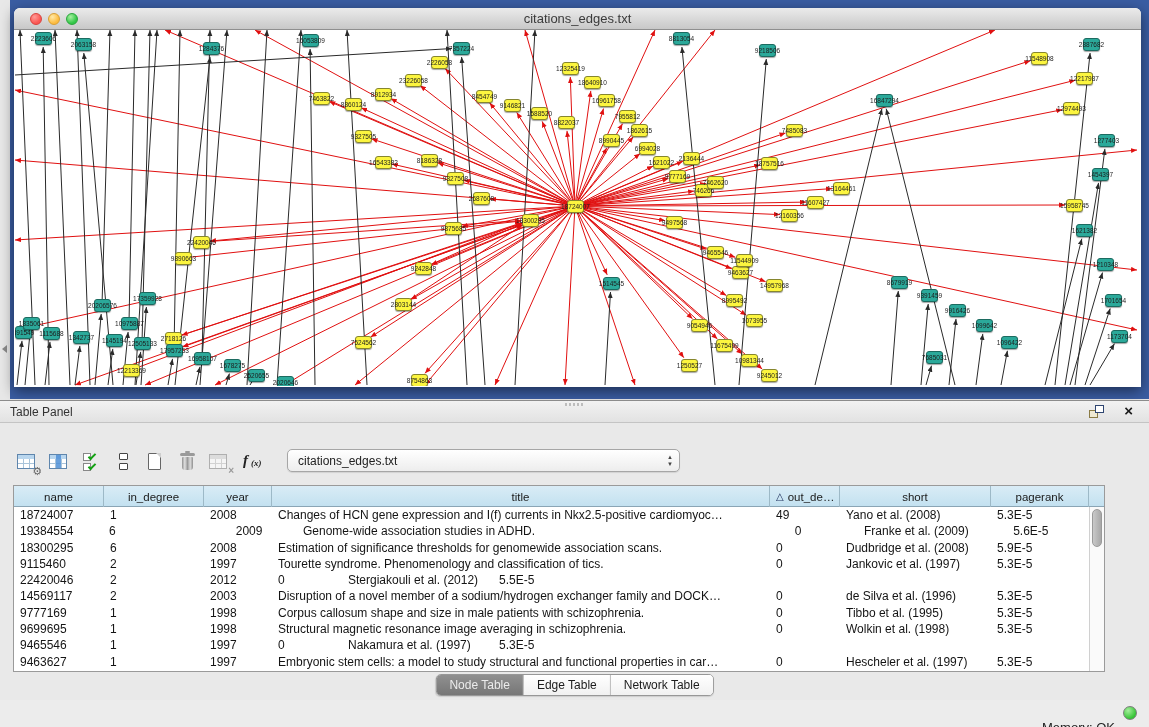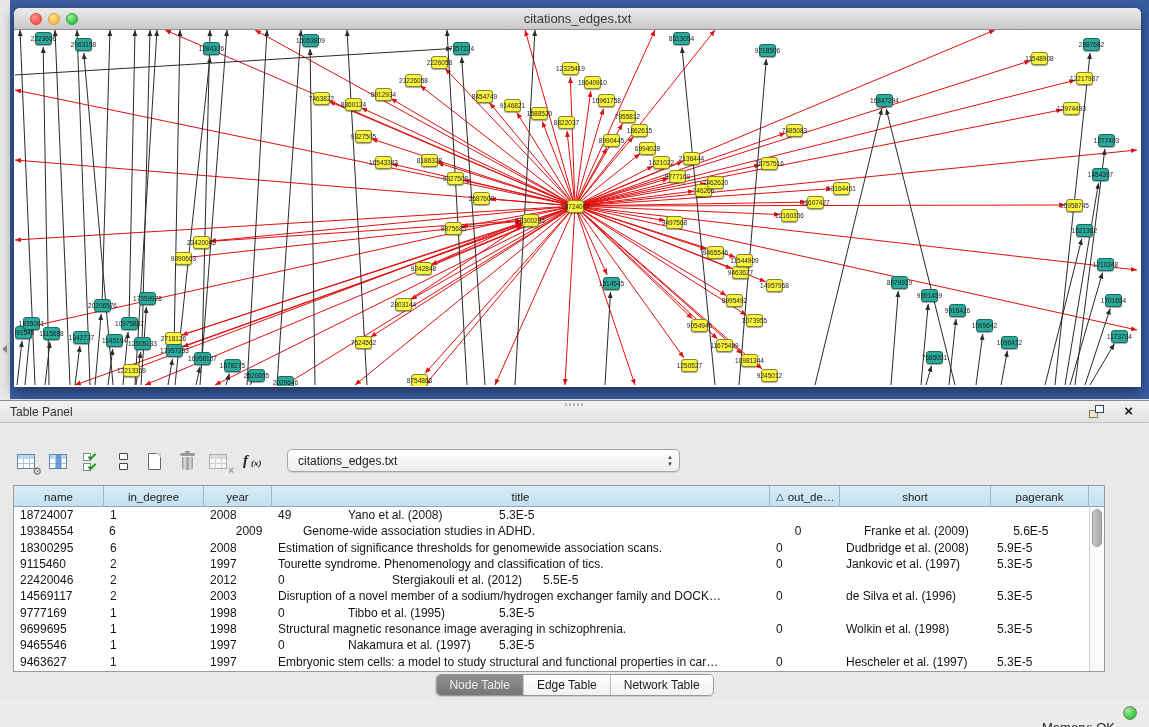--- a/index.html
+++ b/index.html
@@ -624,20 +624,21 @@
         </div>
         <div class="th" style="width: 98px;">
           <span>pagerank</span>
         </div>
       </div>
     <div id="tbody">
         <div class="tr">
           <div class="td" style="width: 90px;">18724007</div>
           <div class="td" style="width: 100px;">1</div>
           <div class="td" style="width: 68px;">2008</div>
+          <div class="td" style="width: 498px;">Changes of HCN gene expression and I(f) currents in Nkx2.5-positive cardiomyoc…</div>
           <div class="td" style="width: 70px;">49</div>
           <div class="td" style="width: 151px;">Yano et al. (2008)</div>
           <div class="td" style="width: 98px;">5.3E-5</div>
         </div>
         <div class="tr">
           <div class="td" style="width: 90px;">19384554</div>
           <div class="td" style="width: 100px;">6</div>
           <div class="td" style="width: 68px; margin-left: 28px;">2009</div>
           <div class="td" style="width: 498px;">Genome-wide association studies in ADHD.</div>
           <div class="td" style="width: 70px;">0</div>
@@ -660,36 +661,37 @@
           <div class="td" style="width: 498px;">Tourette syndrome. Phenomenology and classification of tics.</div>
           <div class="td" style="width: 70px;">0</div>
           <div class="td" style="width: 151px;">Jankovic et al. (1997)</div>
           <div class="td" style="width: 98px;">5.3E-5</div>
         </div>
         <div class="tr">
           <div class="td" style="width: 90px;">22420046</div>
           <div class="td" style="width: 100px;">2</div>
           <div class="td" style="width: 68px;">2012</div>
           <div class="td" style="width: 70px;">0</div>
-          <div class="td" style="width: 151px; margin-left: 44px;">Stergiakouli et al. (2012)</div>
+          <div class="td" style="width: 151px;">Stergiakouli et al. (2012)</div>
           <div class="td" style="width: 98px;">5.5E-5</div>
         </div>
         <div class="tr">
           <div class="td" style="width: 90px;">14569117</div>
           <div class="td" style="width: 100px;">2</div>
           <div class="td" style="width: 68px;">2003</div>
           <div class="td" style="width: 498px;">Disruption of a novel member of a sodium/hydrogen exchanger family and DOCK…</div>
           <div class="td" style="width: 70px;">0</div>
           <div class="td" style="width: 151px;">de Silva et al. (1996)</div>
           <div class="td" style="width: 98px;">5.3E-5</div>
         </div>
         <div class="tr">
           <div class="td" style="width: 90px;">9777169</div>
           <div class="td" style="width: 100px;">1</div>
           <div class="td" style="width: 68px;">1998</div>
+          <div class="td" style="width: 498px;">Corpus callosum shape and size in male patients with schizophrenia.</div>
           <div class="td" style="width: 70px;">0</div>
           <div class="td" style="width: 151px;">Tibbo et al. (1995)</div>
           <div class="td" style="width: 98px;">5.3E-5</div>
         </div>
         <div class="tr">
           <div class="td" style="width: 90px;">9699695</div>
           <div class="td" style="width: 100px;">1</div>
           <div class="td" style="width: 68px;">1998</div>
           <div class="td" style="width: 498px;">Structural magnetic resonance image averaging in schizophrenia.</div>
           <div class="td" style="width: 70px;">0</div>

